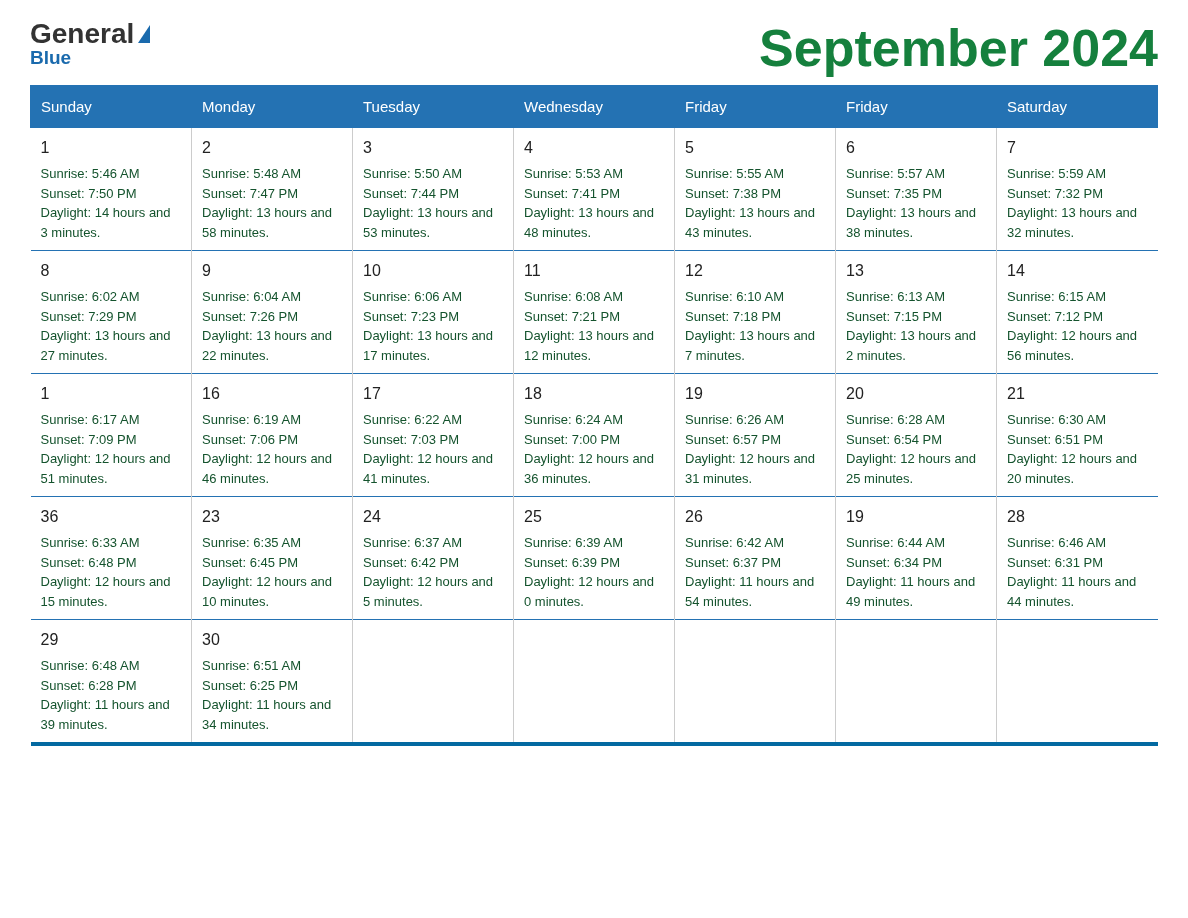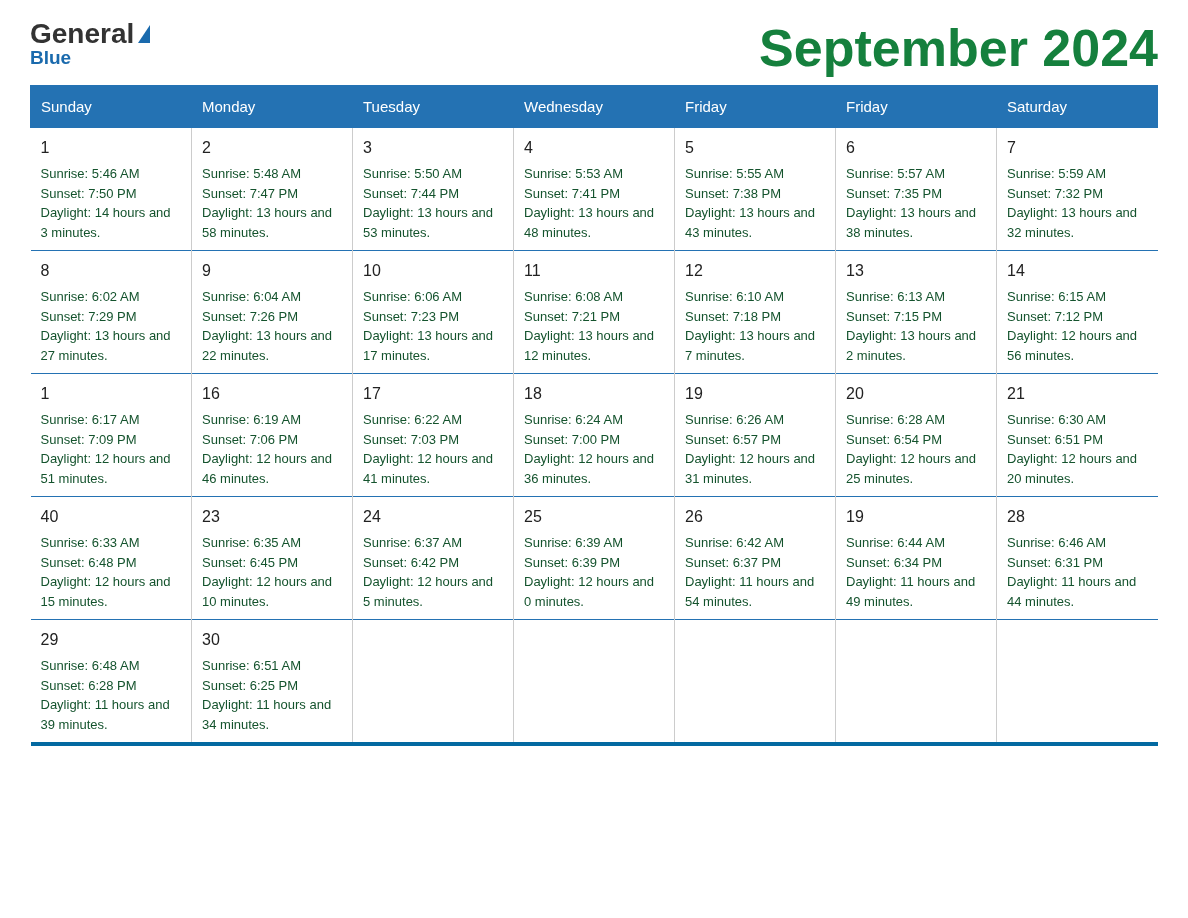--- a/index.html
+++ b/index.html
@@ -225,21 +225,21 @@
           <span class="day-num">20</span>
           <div class="day-info">Sunrise: 6:28 AM<br>Sunset: 6:54 PM<br>Daylight: 12 hours and 25 minutes.</div>
         </td>
         <td>
           <span class="day-num">21</span>
           <div class="day-info">Sunrise: 6:30 AM<br>Sunset: 6:51 PM<br>Daylight: 12 hours and 20 minutes.</div>
         </td>
       </tr>
       <tr>
         <td>
-          <span class="day-num">40</span>
+          <span class="day-num">36</span>
           <div class="day-info">Sunrise: 6:33 AM<br>Sunset: 6:48 PM<br>Daylight: 12 hours and 15 minutes.</div>
         </td>
         <td>
           <span class="day-num">23</span>
           <div class="day-info">Sunrise: 6:35 AM<br>Sunset: 6:45 PM<br>Daylight: 12 hours and 10 minutes.</div>
         </td>
         <td>
           <span class="day-num">24</span>
           <div class="day-info">Sunrise: 6:37 AM<br>Sunset: 6:42 PM<br>Daylight: 12 hours and 5 minutes.</div>
         </td>

